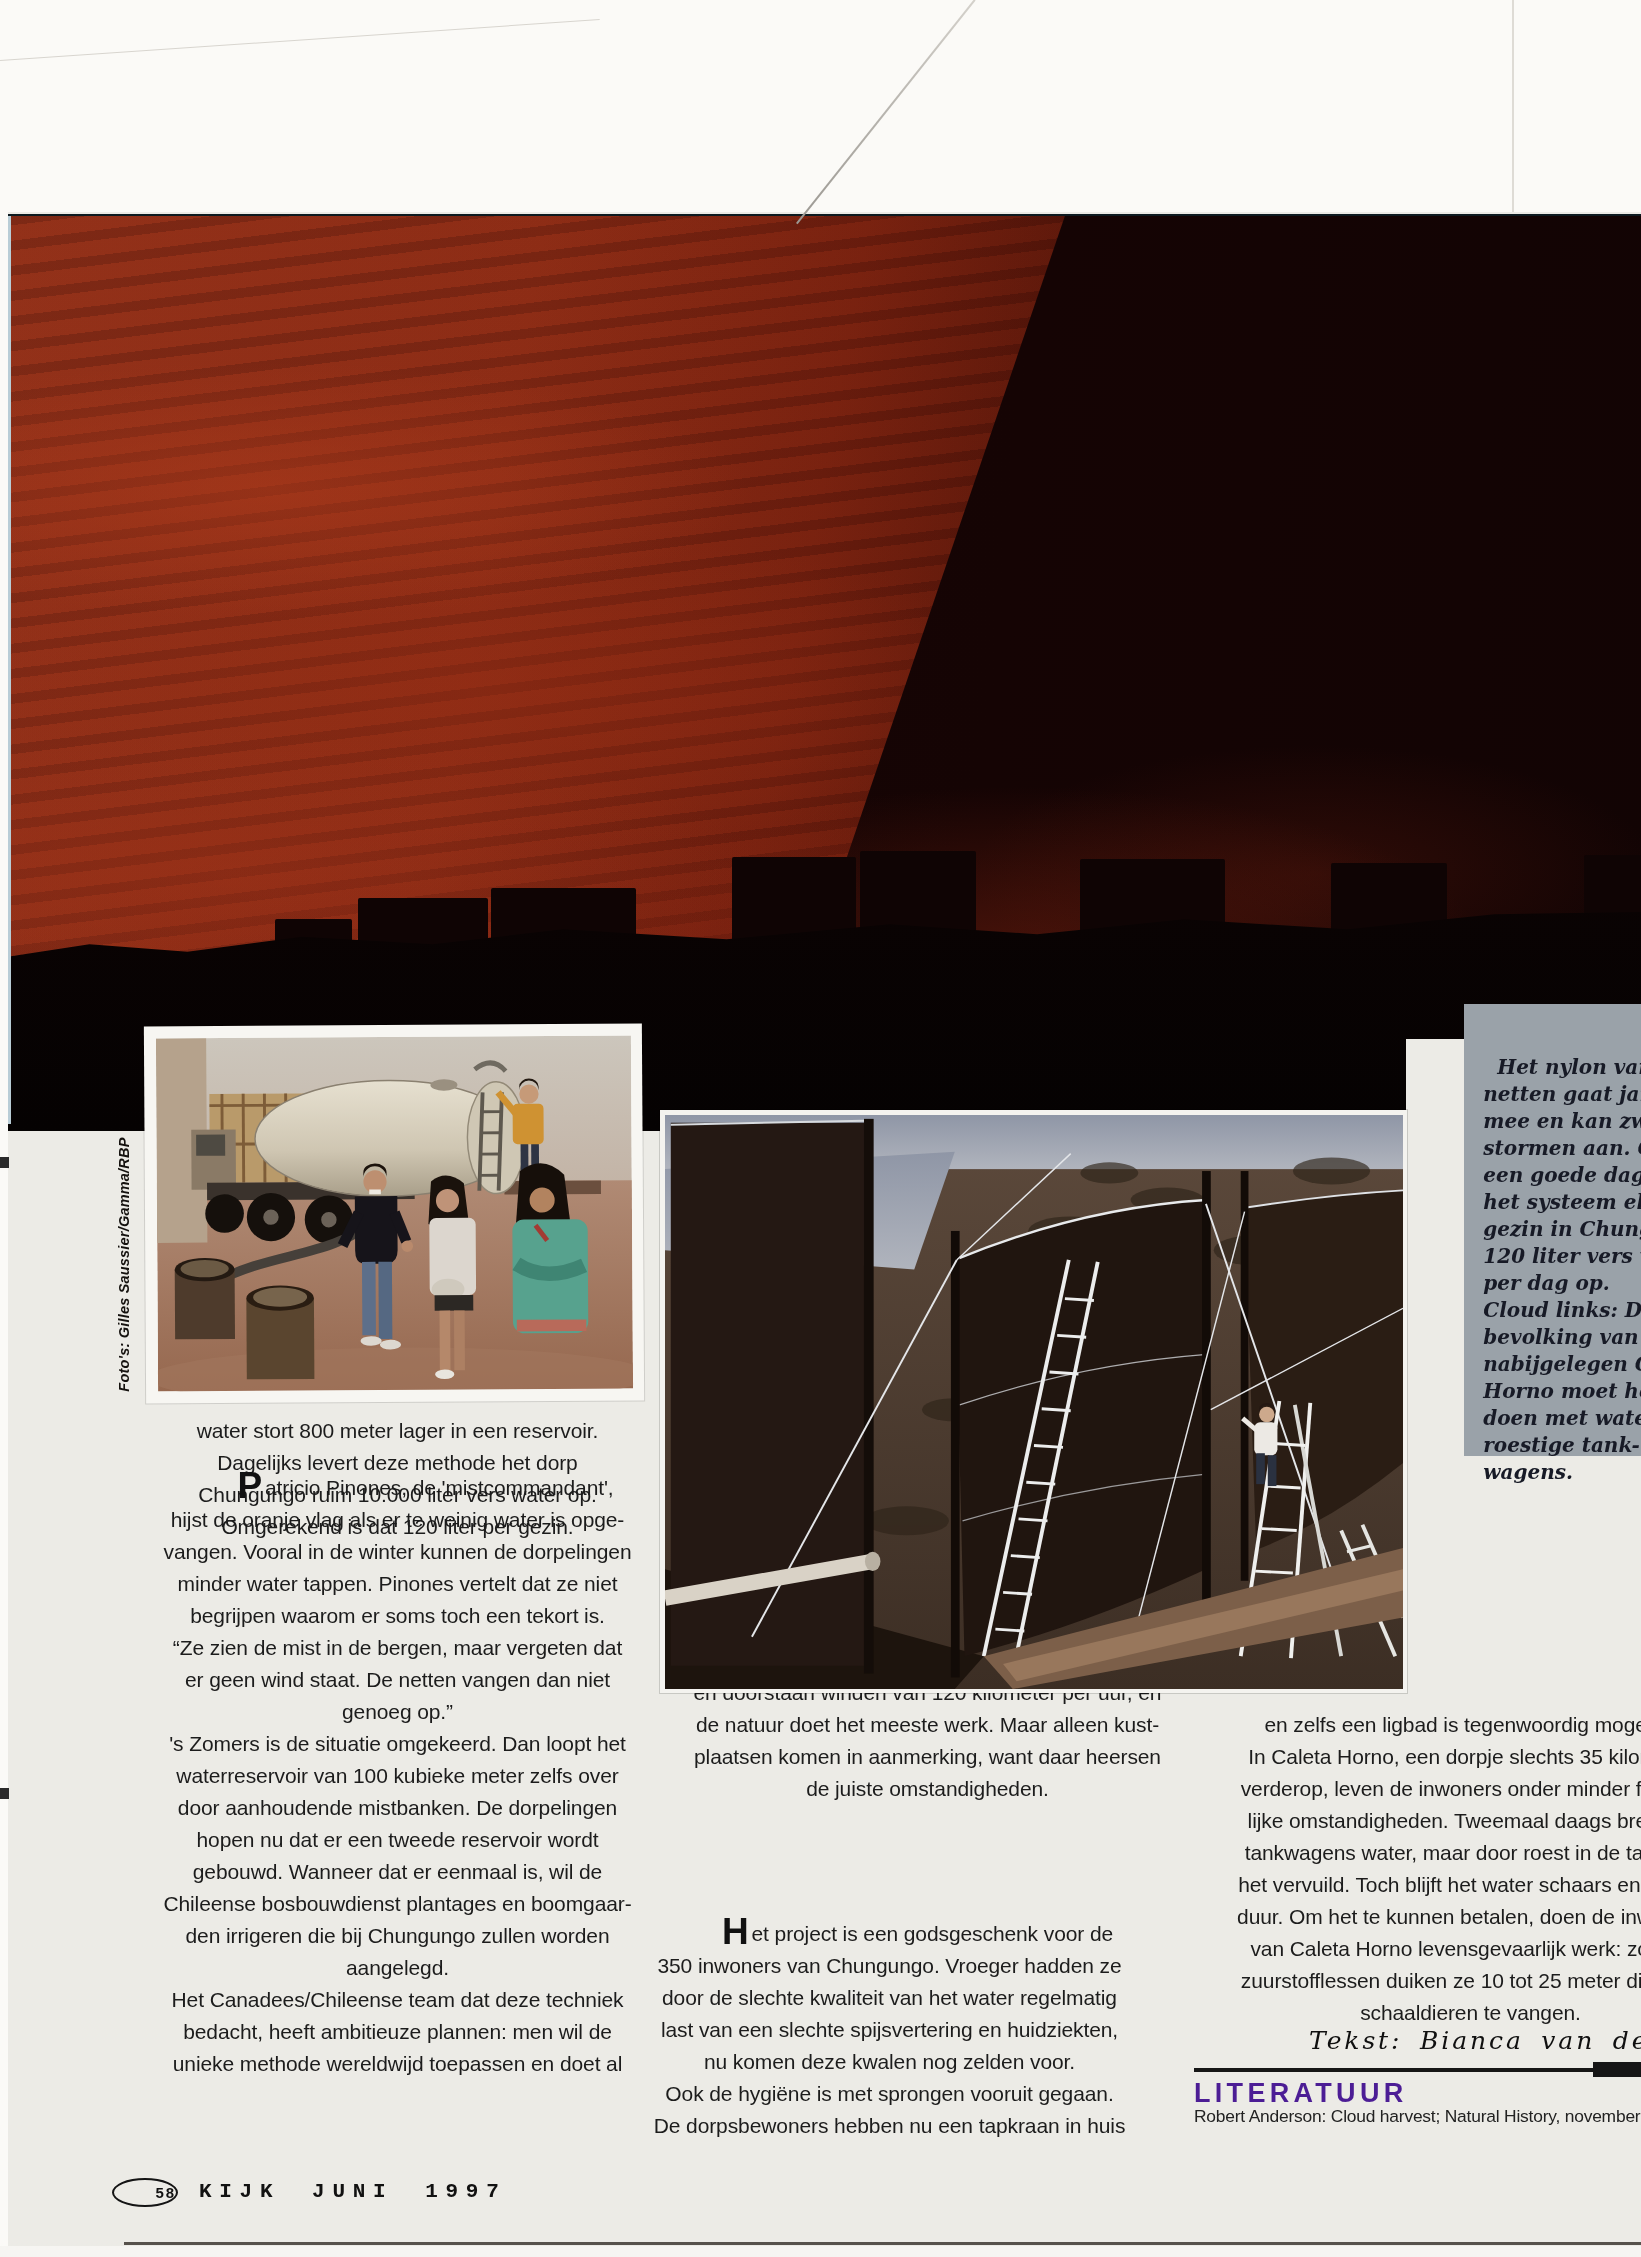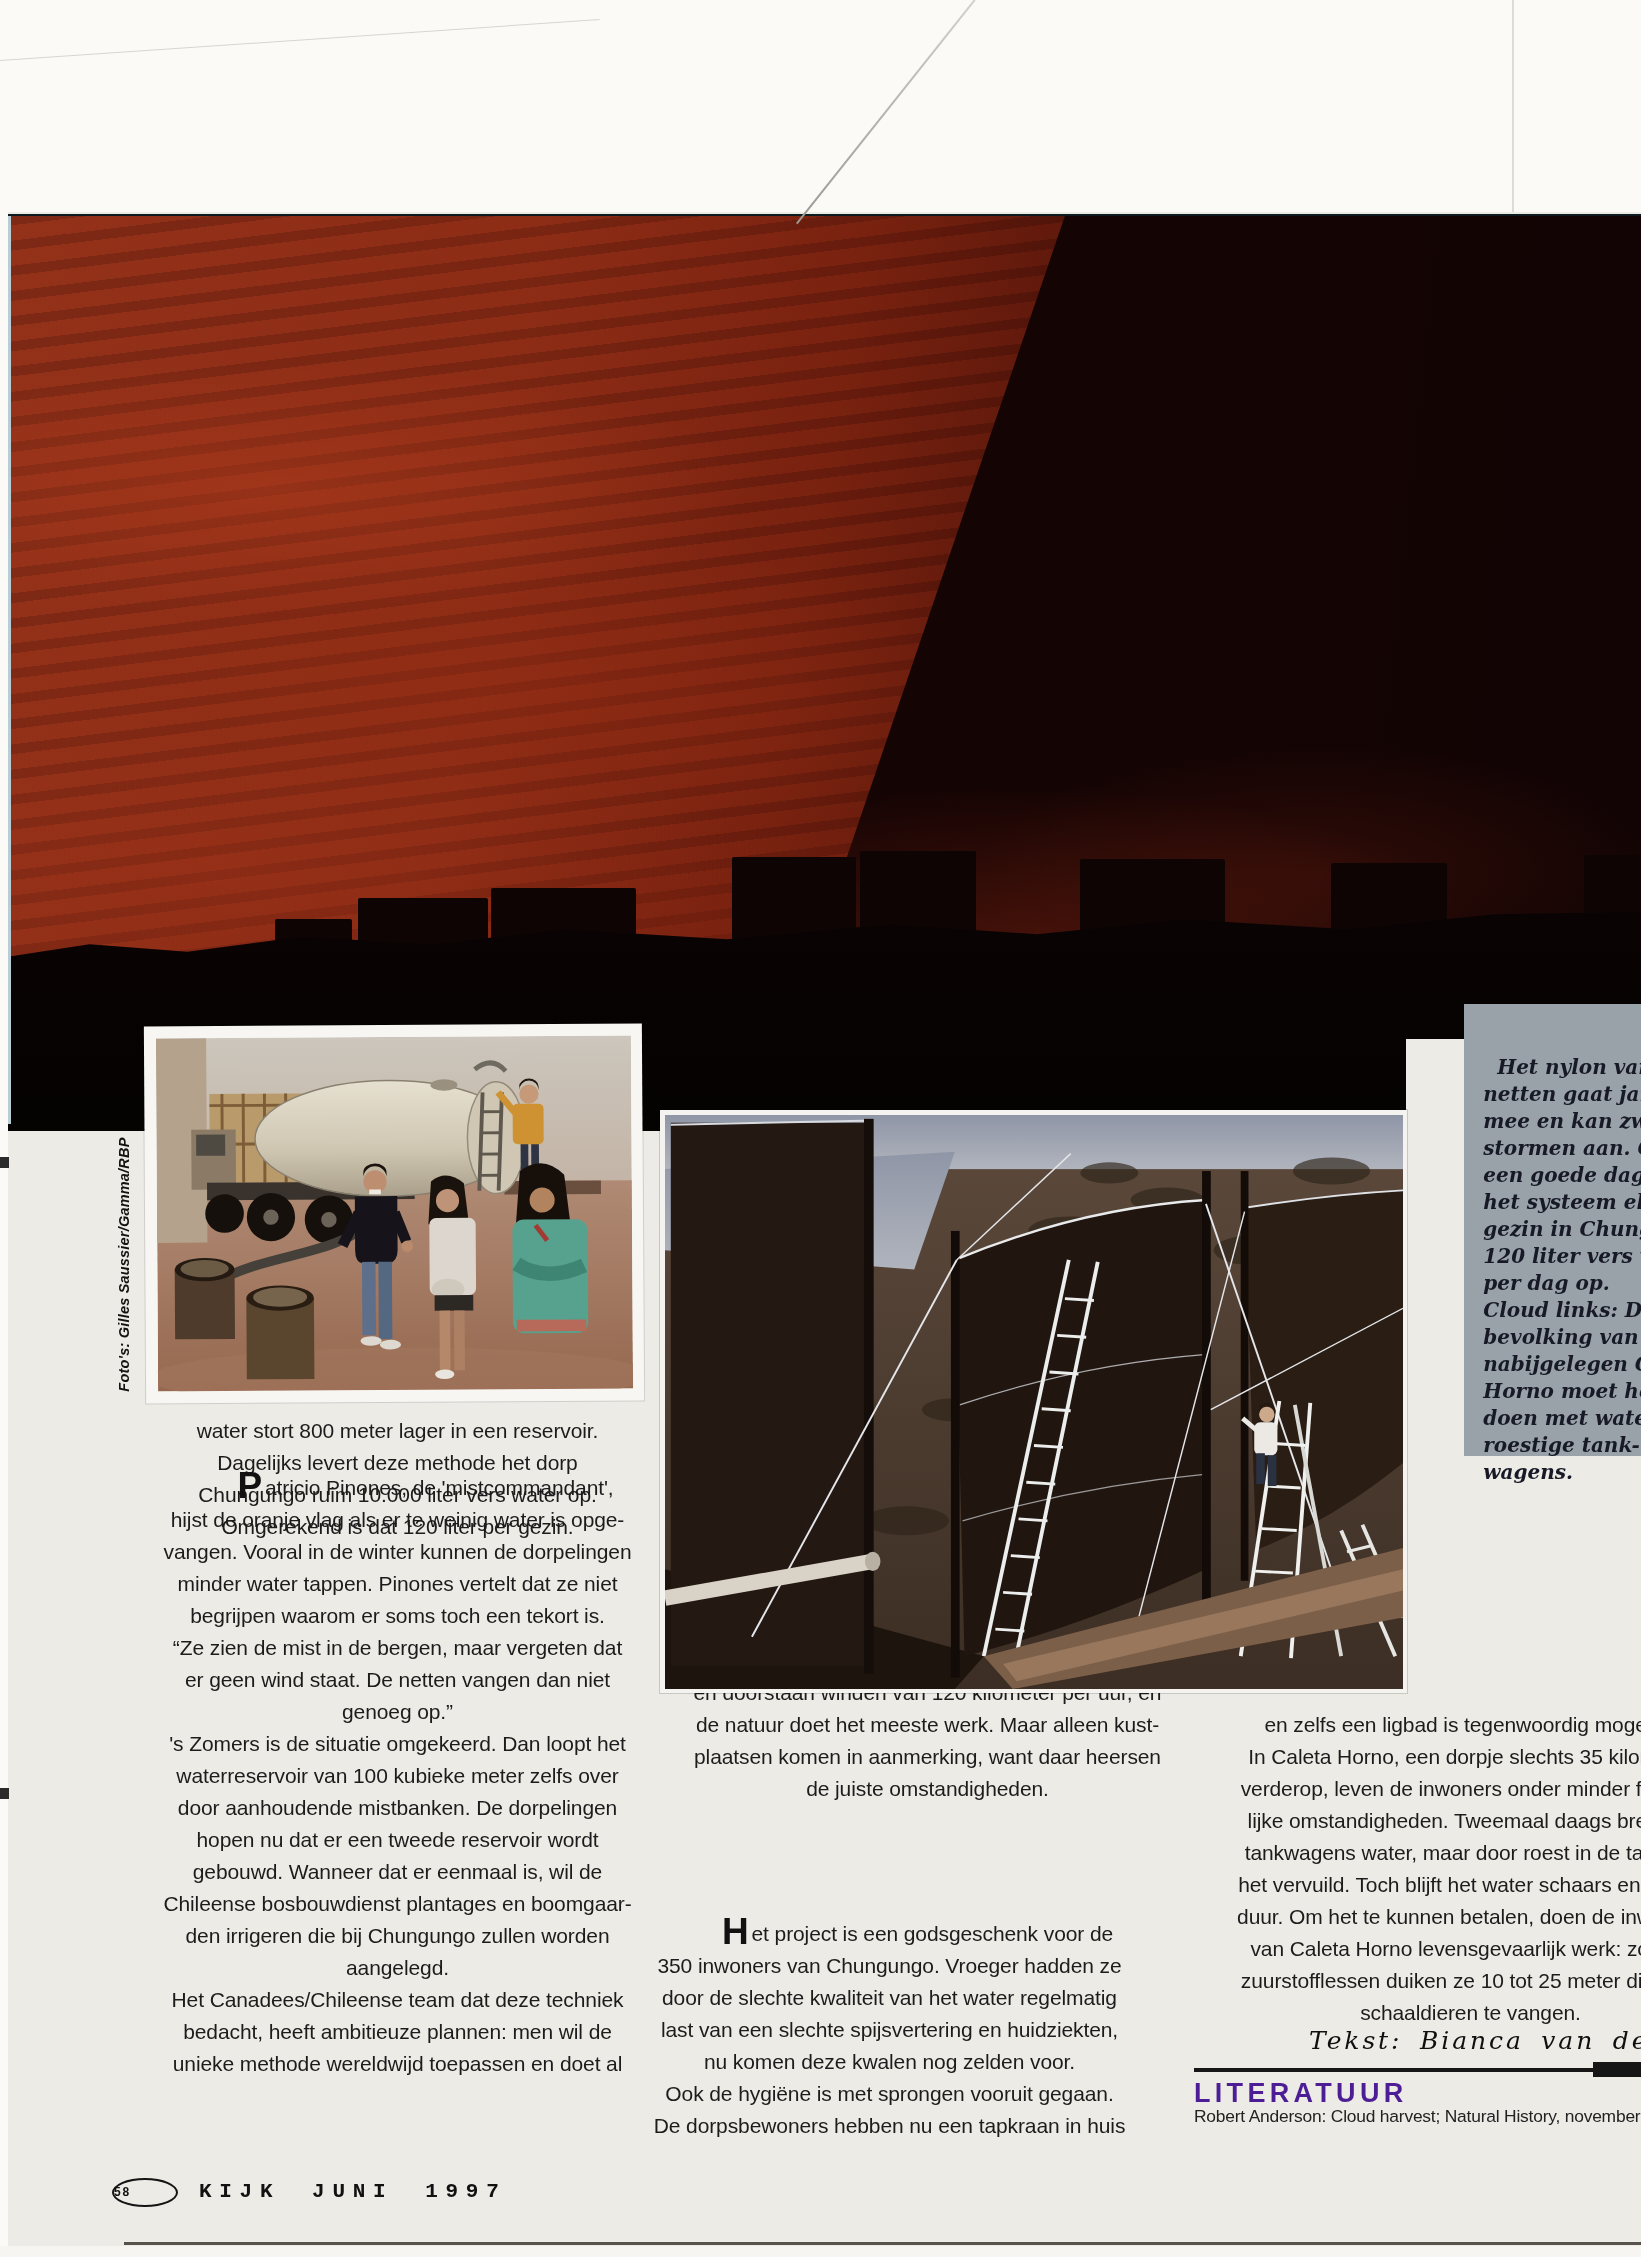--- a/index.html
+++ b/index.html
@@ -48,21 +48,21 @@
     font-style:italic;font-weight:bold;font-size:14.5px;color:#15120f;z-index:13;
     letter-spacing:0.2px;}
   
   .byline{left:1309px;top:2026px;font-family:"DejaVu Serif",serif;font-style:italic;
     font-size:25px;letter-spacing:2.9px;word-spacing:6.8px;color:#101010;white-space:pre;z-index:5;}
   .litRule{left:1194px;top:2068px;width:447px;height:3.9px;background:#161616;}
   .litRuleThick{left:1593px;top:2062px;width:48px;height:15.4px;background:#161616;}
   .litHead{left:1194px;top:2078px;font-weight:bold;font-size:27px;letter-spacing:4.3px;color:#4c1d95;}
   .litEntry{left:1194px;top:2106px;font-size:17.4px;letter-spacing:-0.2px;color:#222;white-space:pre;}
   .oval{left:112px;top:2178px;width:62px;height:25px;border:2.9px solid #141414;
-    border-radius:50%;text-align:left;line-height:25px;font-weight:bold;font-size:12px;
+    border-radius:50%;text-align:right;line-height:25px;font-weight:bold;font-size:15px;
     letter-spacing:1.9px;color:#111;}
   .mag{left:199px;top:2180px;font-weight:bold;font-size:21px;letter-spacing:7.7px;
     word-spacing:11.6px;color:#111;font-family:Liberation Mono, monospace;}
   
   .crease1{left:796px;top:223px;width:286px;height:1.9px;transform:rotate(-51.5deg);
     transform-origin:0 0;background:linear-gradient(to right,#9b9892,#d4d1cb);}
   .crease2{left:1512px;top:0;width:1.9px;height:212px;background:#dedbd5;}
   .crease0{left:0;top:60px;width:601px;height:1px;transform:rotate(-3.9deg);
     transform-origin:0 0;background:#d8d5cf;}
   .tick{width:8.7px;height:10.6px;background:#2b2b2b;left:0;}

